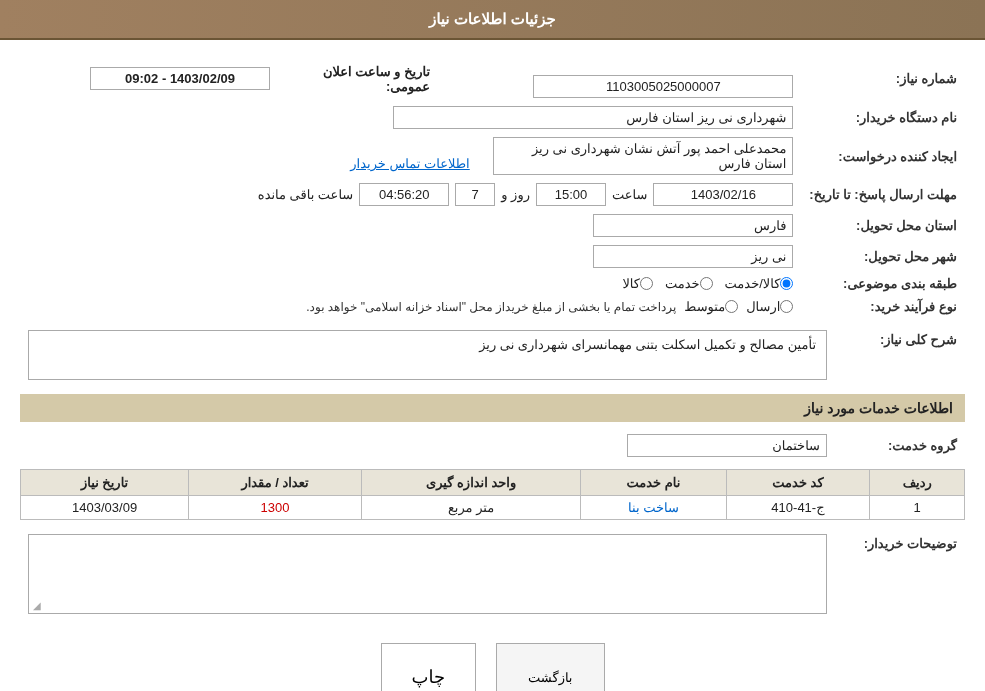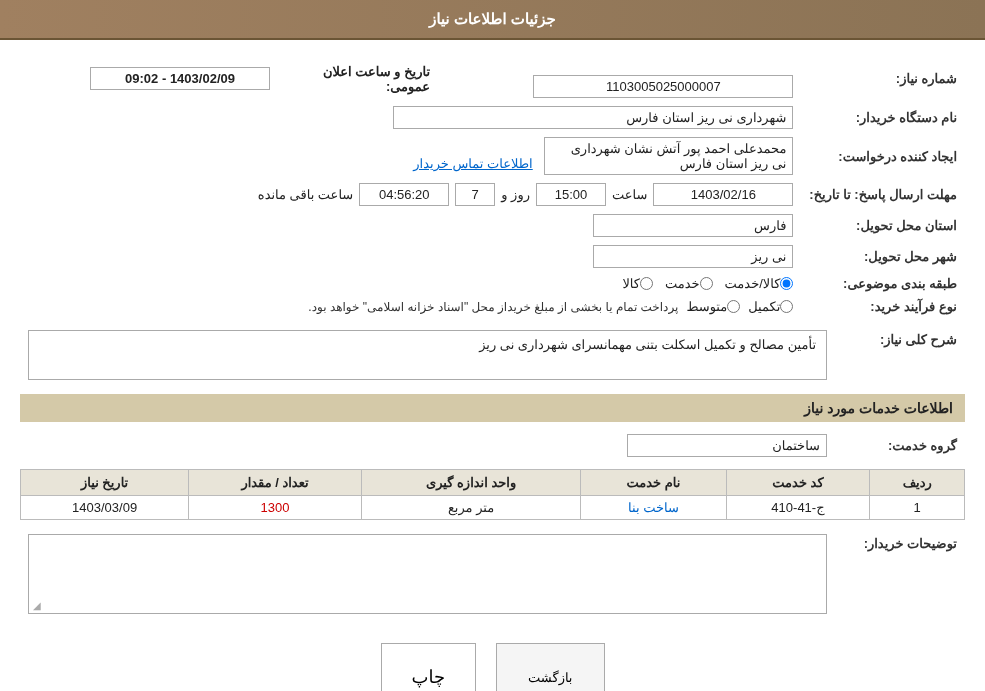--- a/index.html
+++ b/index.html
@@ -188,22 +188,22 @@
       <tr>
         <td class="label-cell">نام دستگاه خریدار:</td>
         <td colspan="3">
           <div class="input-box" style="width:400px;">شهرداری نی ریز استان فارس</div>
         </td>
       </tr>
 
       <tr>
         <td class="label-cell">ایجاد کننده درخواست:</td>
         <td colspan="3">
-          <span class="input-box" style="width:249px; display:inline-block;padding-left:24px;">محمدعلی احمد پور آتش نشان شهرداری نی ریز استان فارس</span>
-          <span class="contact-link" style="margin-right:8px;">اطلاعات تماس خریدار</span>
+          <span class="input-box" style="width:300px; display:inline-block;padding-left:24px;">محمدعلی احمد پور آتش نشان شهرداری نی ریز استان فارس</span>
+          <span class="contact-link" style="margin-right:20px;">اطلاعات تماس خریدار</span>
         </td>
       </tr>
 
       <tr>
         <td class="label-cell">مهلت ارسال پاسخ: تا تاریخ:</td>
         <td colspan="3">
           <div class="row-flex">
             <div class="date-box">1403/02/16</div>
             <span>ساعت</span>
             <div class="small-box" style="width:70px;">15:00</div>
@@ -248,21 +248,21 @@
           </div>
         </td>
       </tr>
 
       <tr>
         <td class="label-cell">نوع فرآیند خرید:</td>
         <td colspan="3">
           <div class="row-flex" style="flex-wrap:wrap; gap:8px;">
             <label class="radio-item">
               <input type="radio" name="process" style="">
-              <span>تکمیل</span>
+              <span>ارسال</span>
             </label>
             <label class="radio-item">
               <input type="radio" name="process" style="">
               <span>متوسط</span>
             </label>
             <span class="process-text">پرداخت تمام یا بخشی از مبلغ خریداز محل "اسناد خزانه اسلامی" خواهد بود.</span>
           </div>
         </td>
       </tr>
     </tbody>

